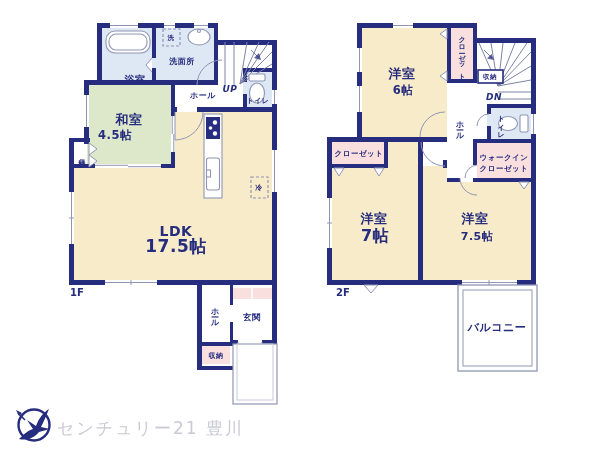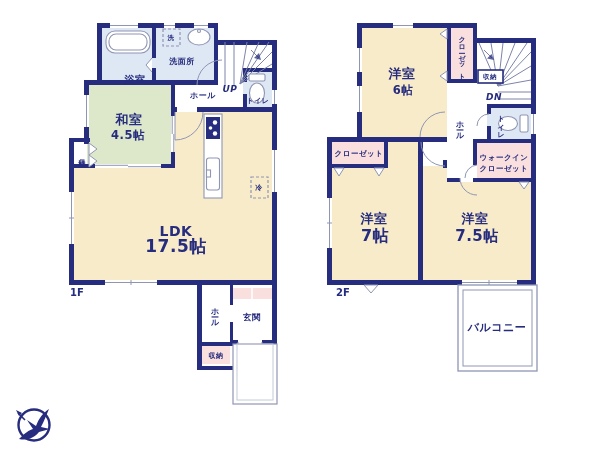--- a/index.html
+++ b/index.html
@@ -236,21 +236,21 @@
   </g>
 </svg>
 
 <div class="lbl" style="left:135px;top:80px;font-size:10px">浴室</div>
 <div class="lbl" style="left:171px;top:38px;font-size:6.5px">洗</div>
 <div class="lbl" style="left:182px;top:62px;font-size:8px">洗面所</div>
 <div class="lbl" style="left:203px;top:96px;font-size:8px">ホール</div>
 <div class="lbl it" style="left:230px;top:89px;font-size:9px">UP</div>
 <div class="lbl" style="left:258px;top:101px;font-size:7px">トイレ</div>
 <div class="lbl" style="left:129px;top:119px;font-size:13px">和室</div>
-<div class="lbl" style="left:128px;top:136px;font-size:11.5px">4.5帖</div>
+<div class="lbl" style="left:115px;top:136px;font-size:11.5px">4.5帖</div>
 <div class="lbl vert" style="left:81px;top:154px;font-size:7px">収納</div>
 <div class="lbl" style="left:176px;top:231px;font-size:14px">LDK</div>
 <div class="lbl" style="left:176px;top:246px;font-size:17px">17.5帖</div>
 <div class="lbl" style="left:259px;top:188px;font-size:7px">冷</div>
 <div class="tag" style="left:70px;top:288px">1F</div>
 <div class="lbl vert" style="left:214px;top:313px;font-size:8px">ホール</div>
 <div class="lbl" style="left:252px;top:317px;font-size:8.5px">玄関</div>
 <div class="lbl" style="left:216px;top:356px;font-size:7px">収納</div>
 
 <div class="lbl" style="left:402px;top:73px;font-size:13px">洋室</div>
@@ -259,24 +259,25 @@
 <div class="lbl" style="left:490px;top:77px;font-size:6.5px">収納</div>
 <div class="lbl it" style="left:494px;top:97px;font-size:9px">DN</div>
 <div class="lbl vert" style="left:459px;top:126px;font-size:8px">ホール</div>
 <div class="lbl vert" style="left:500px;top:123px;font-size:7px">トイレ</div>
 <div class="lbl" style="left:504px;top:158px;font-size:7.5px">ウォークイン</div>
 <div class="lbl" style="left:504px;top:169px;font-size:7.5px">クローゼット</div>
 <div class="lbl" style="left:359px;top:154px;font-size:7.5px">クローゼット</div>
 <div class="lbl" style="left:374px;top:218px;font-size:13px">洋室</div>
 <div class="lbl" style="left:375px;top:236px;font-size:16px">7帖</div>
 <div class="lbl" style="left:475px;top:218px;font-size:13px">洋室</div>
-<div class="lbl" style="left:477px;top:236px;font-size:15px">7.5帖</div>
+<div class="lbl" style="left:477px;top:236px;font-size:11px">7.5帖</div>
 <div class="lbl" style="left:497px;top:327px;font-size:11px">バルコニー</div>
 <div class="tag" style="left:336px;top:288px">2F</div>
 
 <svg class="logo-mark" viewBox="0 0 44 46">
   <circle cx="22" cy="24" r="15.5" fill="none" stroke="#262c7e" stroke-width="2.4"></circle>
   <path d="M6,12 L13,19" stroke="#262c7e" stroke-width="1.6" fill="none"></path>
   <polygon points="4,9 10,12 7,15" fill="#262c7e"></polygon>
   <path d="M7,38 C13,32 17,29 21,28 L15,19 L24,25 C27,17 31,12 37,8 C34,15 32,20 29,26 L38,28 L27,31 C22,37 15,40 7,38 Z" fill="#262c7e"></path>
 </svg>
+<div class="logo-text">センチュリー21 豊川</div>
 
 </div>
 
 </body></html>

